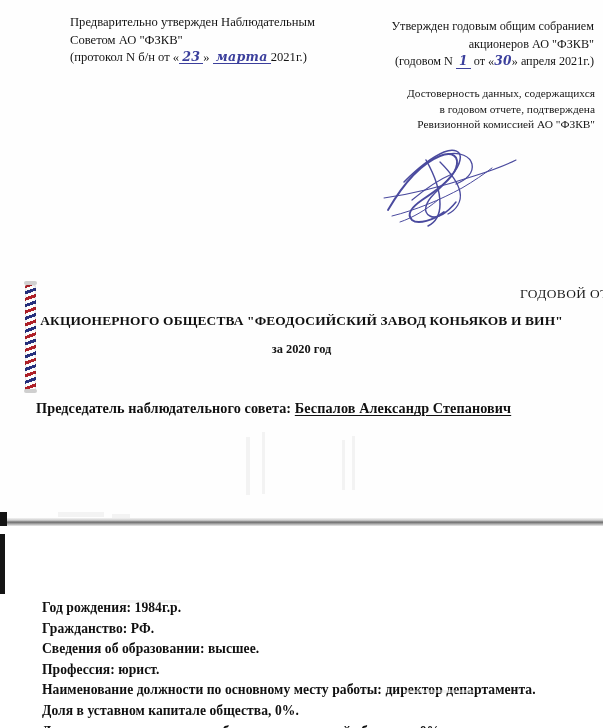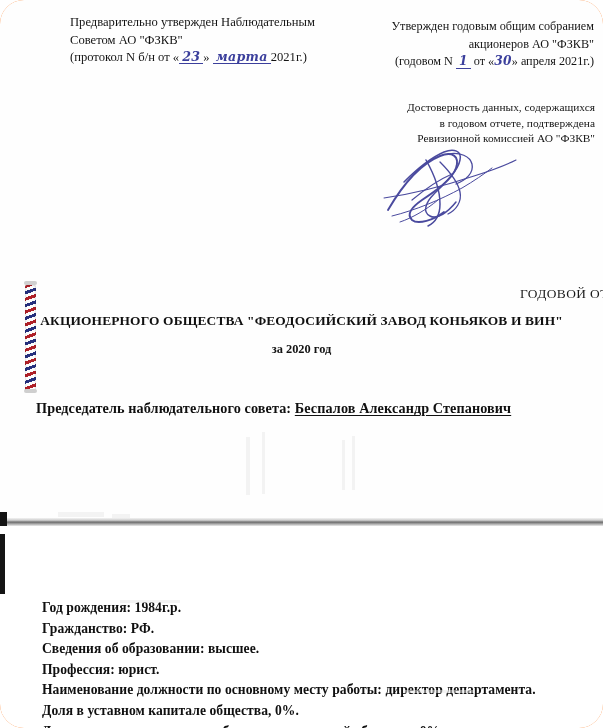--- a/index.html
+++ b/index.html
@@ -11,21 +11,20 @@
   body {
     font-family: "Liberation Serif", "DejaVu Serif", serif;
     color: #111111;
   }
   #page {
     position: relative;
     width: 603px;
     height: 728px;
     overflow: hidden;
     background: #f97316;
-    border-radius: 24px;
   }
 
   
   .sheet-top {
     position: absolute;
     left: 0;
     top: 0;
     width: 603px;
     height: 518px;
     background: #fefefe;
@@ -87,21 +86,21 @@
     text-align: right;
     color: #141414;
   }
   .hdr-right .protocol-line {
     text-align: right;
     white-space: nowrap;
   }
   .attest {
     position: absolute;
     left: 352px;
-    top: 100px;
+    top: 86px;
     width: 243px;
     font-size: 11.4px;
     line-height: 15.6px;
     text-align: right;
     color: #161616;
   }
 
   
   .ink {
     font-family: "DejaVu Serif", "Liberation Serif", serif;

